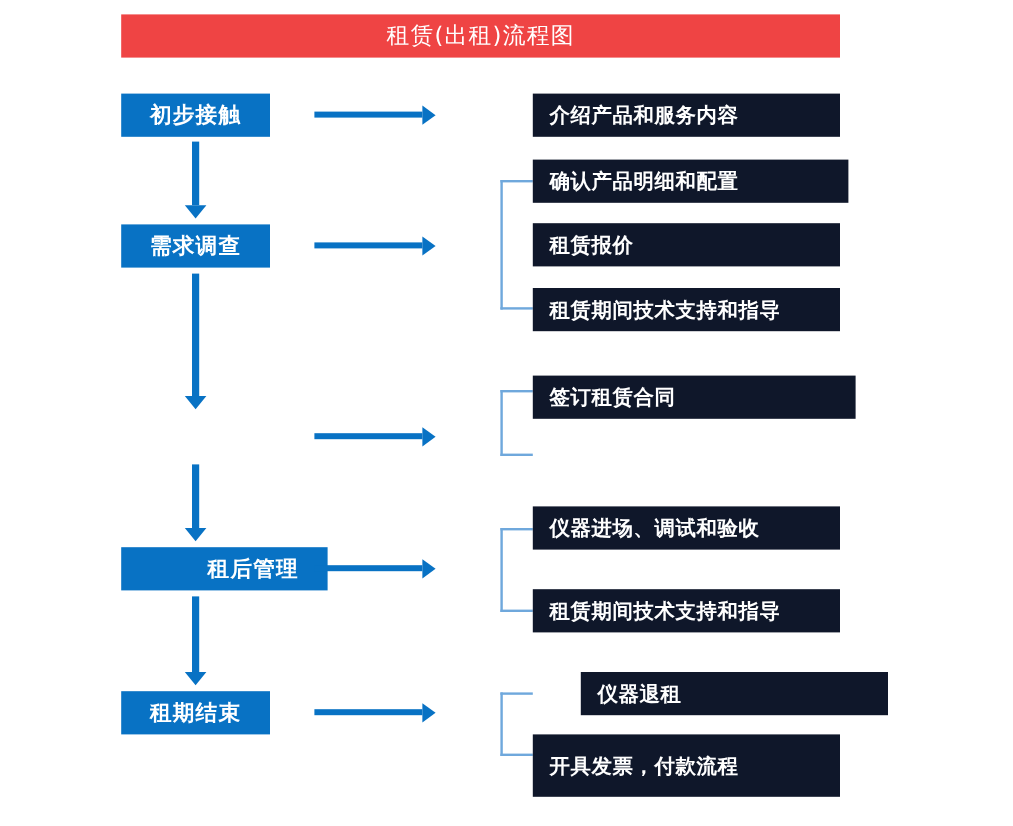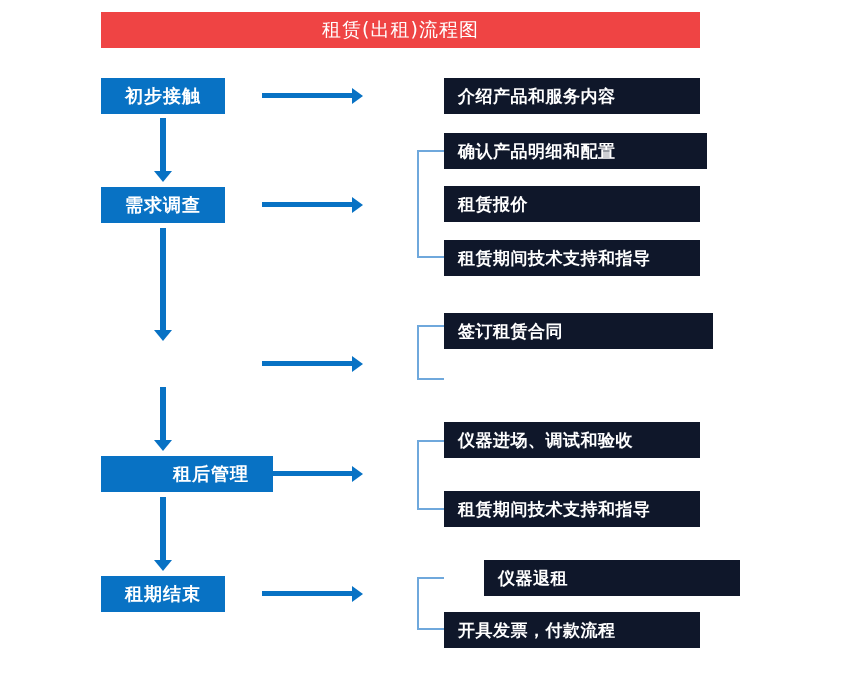--- a/index.html
+++ b/index.html
@@ -139,15 +139,15 @@
   <div class="detail-box" style="left:444px;top:133px;width:263px;height:36px;">确认产品明细和配置</div>
   <div class="detail-box" style="left:444px;top:186px;width:256px;height:36px;">租赁报价</div>
   <div class="detail-box" style="left:444px;top:240px;width:256px;height:36px;">租赁期间技术支持和指导</div>
 
   <div class="detail-box" style="left:444px;top:313px;width:269px;height:36px;">签订租赁合同</div>
 
   <div class="detail-box" style="left:444px;top:422px;width:256px;height:36px;">仪器进场、调试和验收</div>
   <div class="detail-box" style="left:444px;top:491px;width:256px;height:36px;">租赁期间技术支持和指导</div>
 
   <div class="detail-box" style="left:444px;top:560px;width:256px;height:36px;margin-left:40px;">仪器退租</div>
-  <div class="detail-box" style="left:444px;top:612px;width:256px;height:36px;">开具发票，付款流程</div>
+  <div class="detail-box" style="left:444px;top:612px;width:256px;height:52px;">开具发票，付款流程</div>
 
 </div>
 
 </body></html>

